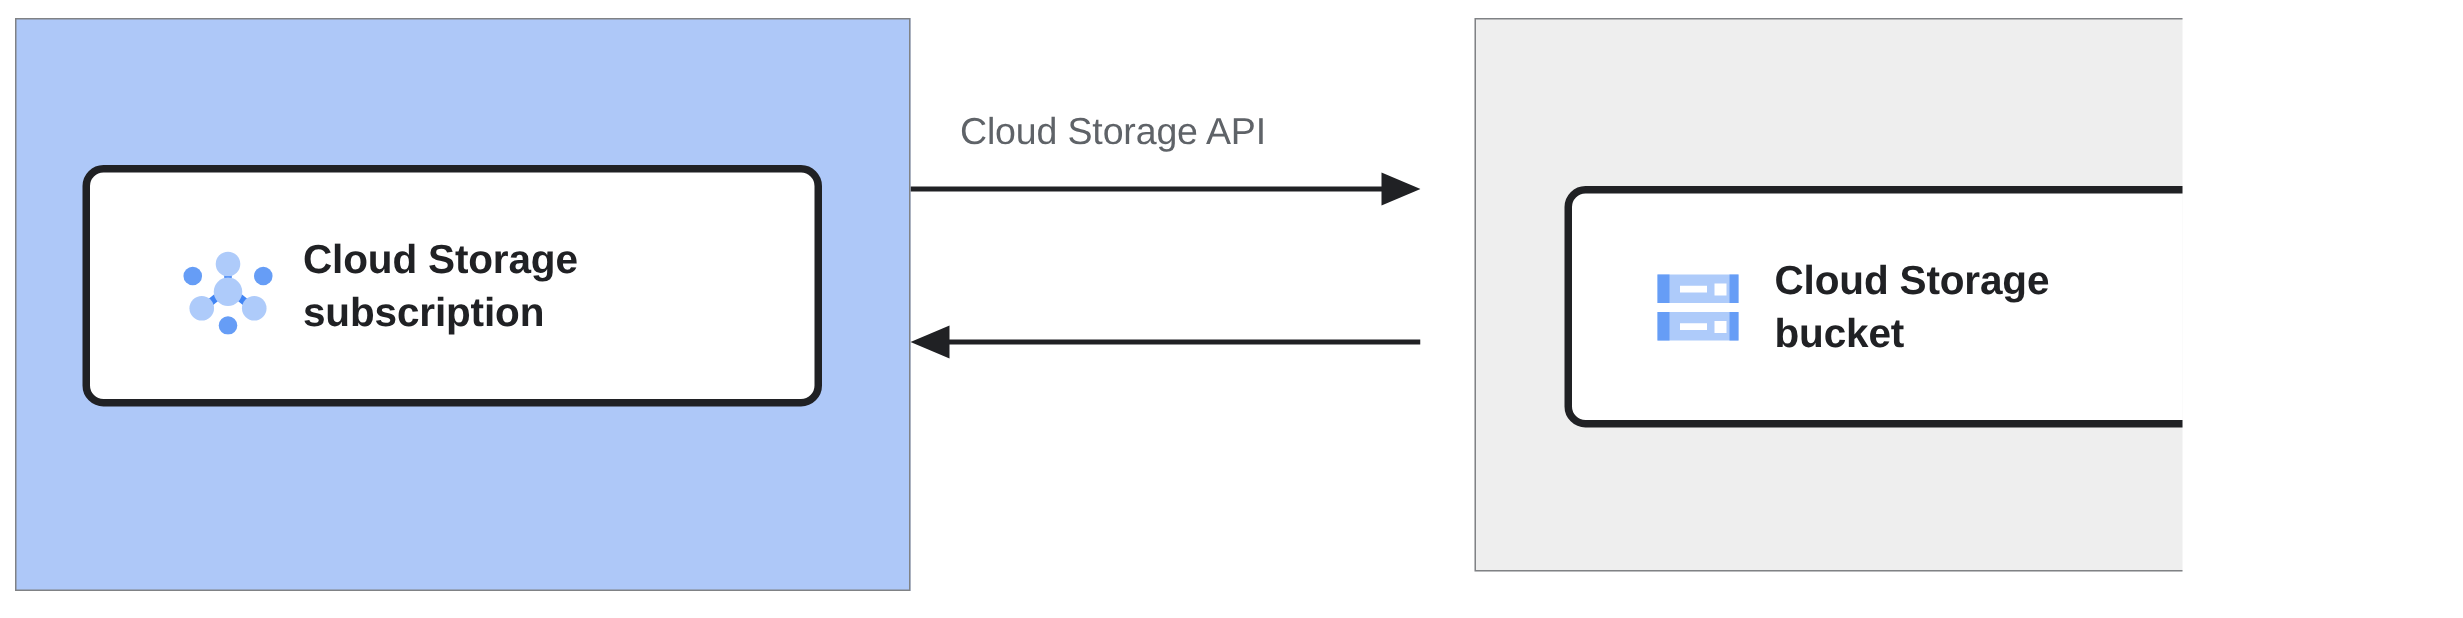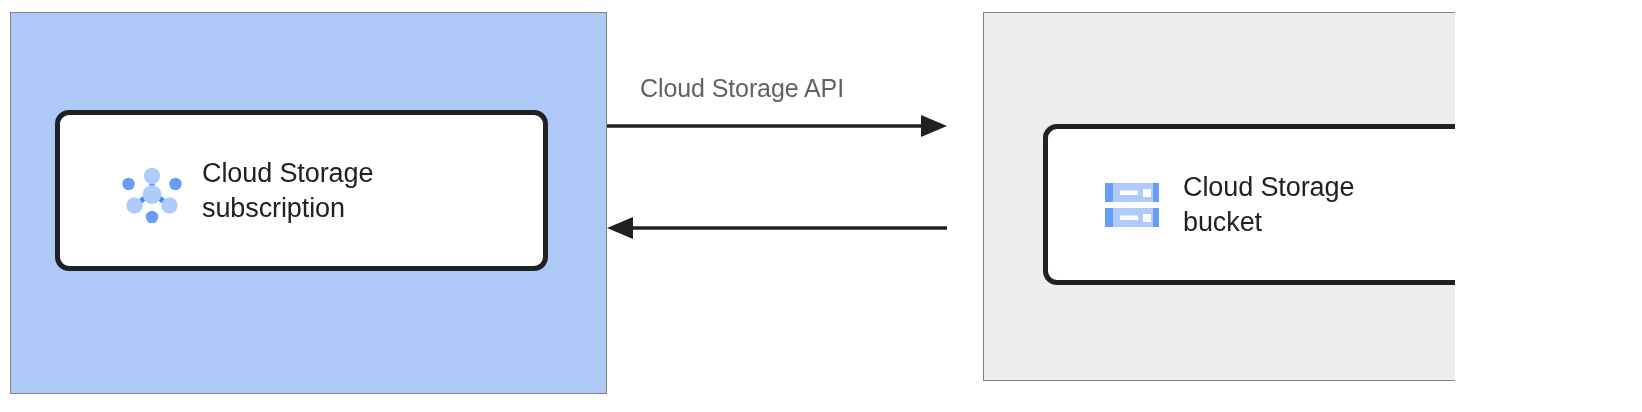--- a/index.html
+++ b/index.html
@@ -72,21 +72,21 @@
     position: relative;
   }
   #card-bucket .node-icon {
     width: 58px;
     height: 58px;
   }
 
   .node-label {
     margin-left: 18px;
     font-size: 27px;
-    font-weight: normal;
+    font-weight: bold;
     line-height: 1.26;
     color: #202124;
     letter-spacing: -0.1px;
     white-space: pre-line;
   }
   #card-bucket .node-label {
     margin-left: 22px;
   }
 
   

